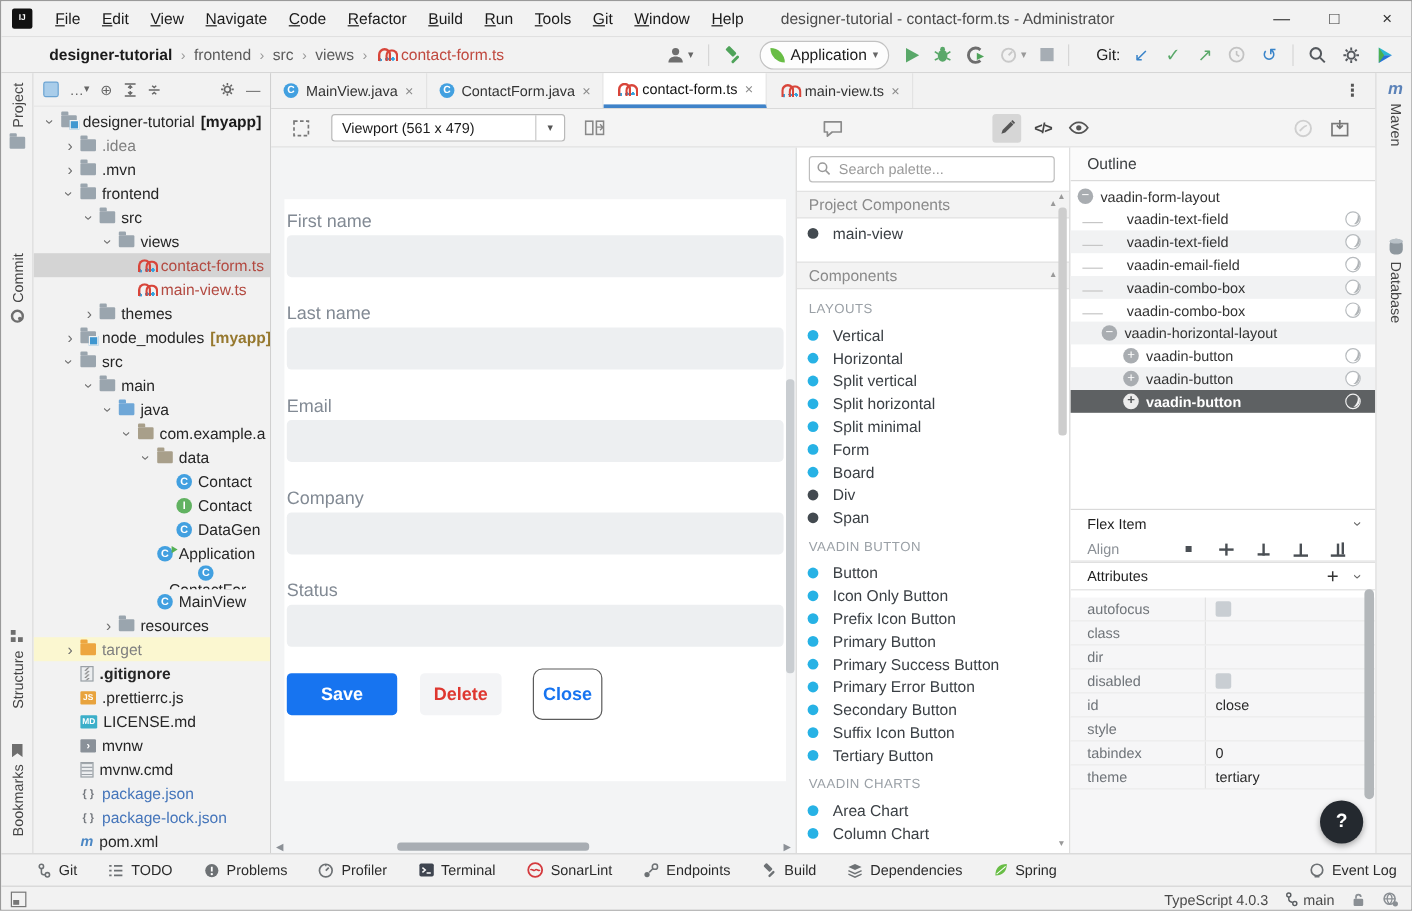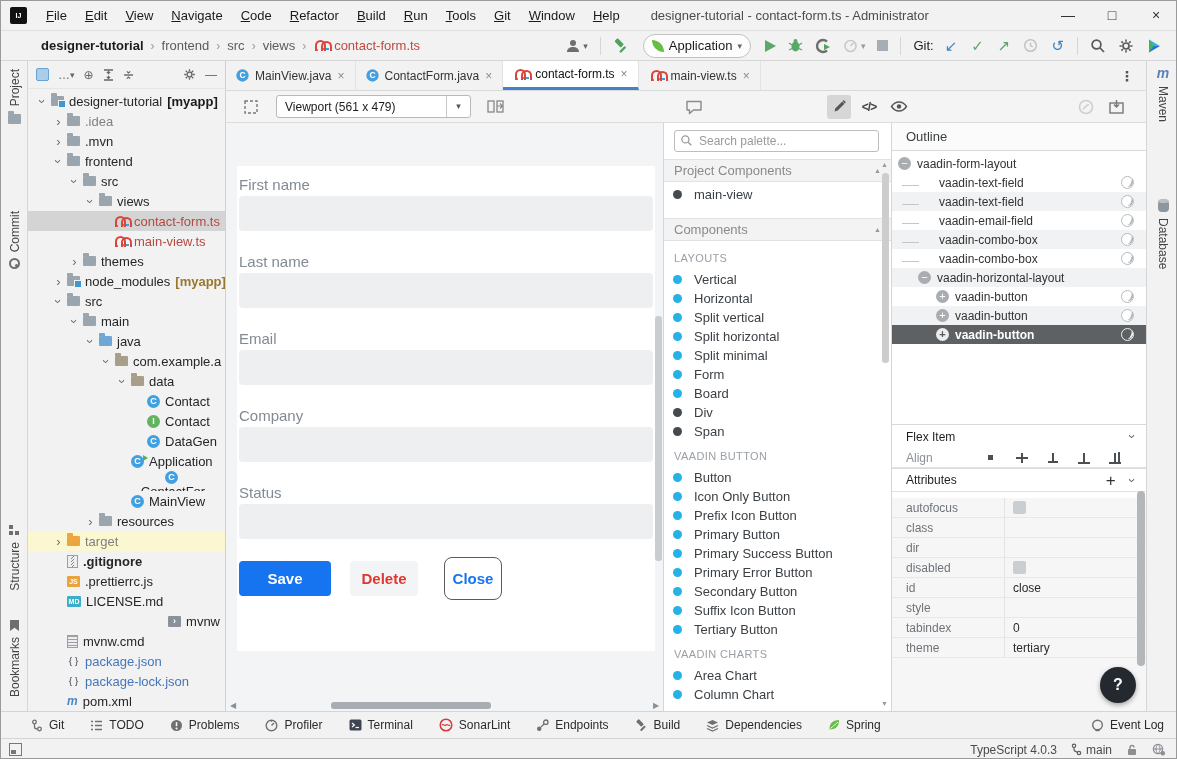--- a/index.html
+++ b/index.html
@@ -19,21 +19,21 @@
 #toolbar{position:absolute;left:0;top:30px;width:1177px;height:30px;display:flex;align-items:center;background:#f2f2f2;border-bottom:1px solid #d6d6d6;padding:0 10px 0 40px}
 .crumb{font-size:13px;color:#5c5c5c}
 .crumb.bold{font-weight:bold;color:#1b1b1b}
 .crumb.red{color:#c0493f}
 .bsep{color:#9a9a9a;margin:0 7px;font-size:12px}
 .tbico{margin:0 6px;display:flex;align-items:center}
 .tbdivider{width:1px;height:18px;background:#d6d6d6;margin:0 6px}
 .runcfg{display:flex;align-items:center;height:24px;border:1px solid #c2c2c2;border-radius:12px;background:#fdfdfd;padding:0 8px;margin:0 8px;gap:5px}
 .runcfg .lbl{font-size:13px;color:#1b1b1b}
 .dd{color:#666;font-size:9px}
-.gitlabel{font-size:13px;color:#1b1b1b;margin:0 4px 0 6px}
+.gitlabel{font-size:13px;color:#1b1b1b;margin:0 4px 0 16px}
 .garrow{font-size:15px;margin:0 7px}
 .g-blue{color:#3a84c9}.g-green{color:#59a869}
 .leaf{width:12px;height:12px;background:#68bd45;border-radius:0 100% 0 100%;display:inline-block}
 .playtri{width:0;height:0;border-left:11px solid #59a869;border-top:6px solid transparent;border-bottom:6px solid transparent}
 .stopsq{width:11px;height:11px;background:#a6adb4}
 
 #leftstrip{position:absolute;left:0;top:60px;width:27px;height:650px;background:#f2f2f2;border-right:1px solid #d6d6d6}
 .strip-group{position:absolute;left:0;width:27px;display:flex;flex-direction:column;align-items:center;gap:6px}
 .vlabel{writing-mode:vertical-rl;transform:rotate(180deg);font-size:12px;color:#444}
 .vlabel-r{writing-mode:vertical-rl;font-size:12px;color:#444}
@@ -528,21 +528,21 @@
         <span class="ic ic-js"></span>
         <span class="tlabel">.prettierrc.js</span>
         <span class="tsuf"></span>
       </div>
         <div class="trow" style="padding-left: 24px;">
         <span class="chev none"></span>
         <span class="ic ic-md"></span>
         <span class="tlabel">LICENSE.md</span>
         <span class="tsuf"></span>
       </div>
-        <div class="trow" style="padding-left: 24px; justify-content: flex-end;">
+        <div class="trow" style="padding-left: 24px;">
         <span class="chev none"></span>
         <span class="ic ic-sh"></span>
         <span class="tlabel">mvnw</span>
         <span class="tsuf"></span>
       </div>
         <div class="trow" style="padding-left: 24px;">
         <span class="chev none"></span>
         <span class="ic ic-file"></span>
         <span class="tlabel">mvnw.cmd</span>
         <span class="tsuf"></span>

